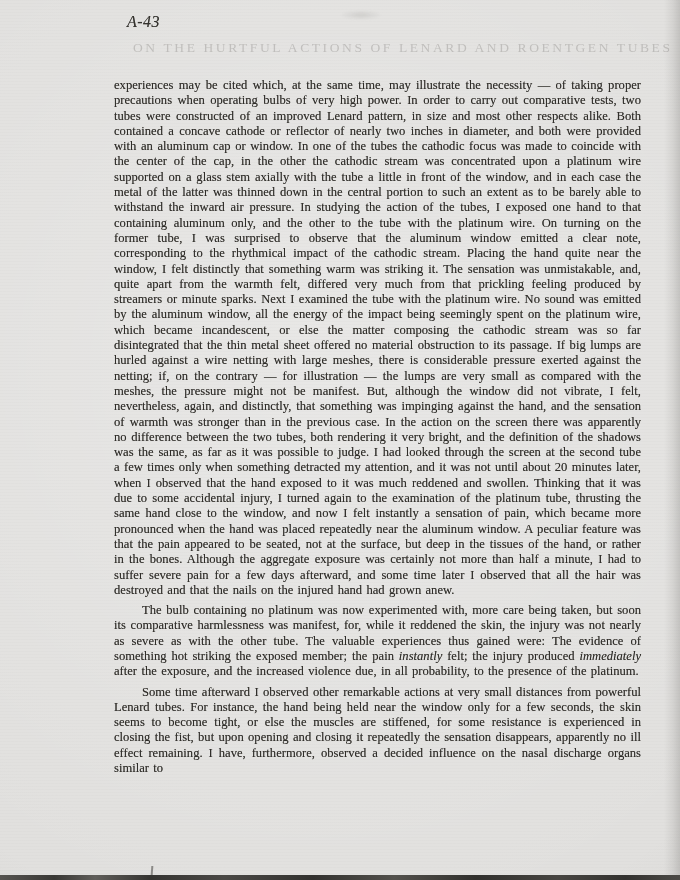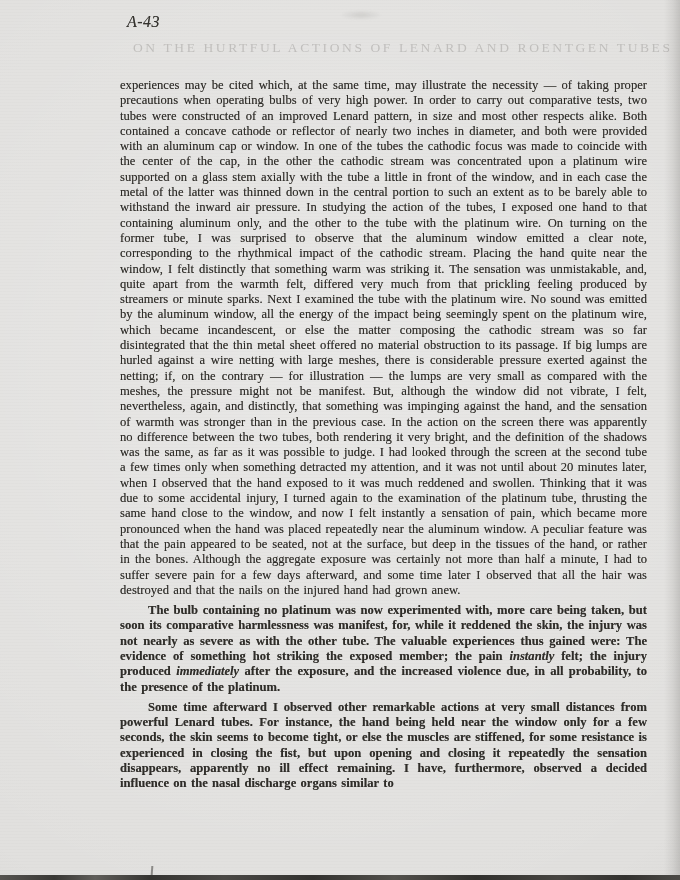--- a/index.html
+++ b/index.html
@@ -46,29 +46,29 @@
   .scan-smudge {
     position: absolute; left: 340px; top: 10px; width: 42px; height: 10px;
     background: radial-gradient(ellipse at center, rgba(120,118,114,0.18), rgba(120,118,114,0) 70%);
     filter: blur(1px);
   }
   .scan-tick {
     position: absolute; left: 151px; bottom: 5px; width: 1.5px; height: 9px;
     background: rgba(70,68,64,0.55); transform: rotate(4deg);
   }
   .text-block {
-    position: absolute; left: 120px; top: 78px; width: 527px;
+    position: absolute; left: 114px; top: 78px; width: 527px;
     font-size: 12.6px; line-height: 15.3px;
     color: #2f2d29;
     text-align: justify;
     text-shadow: 0 0 0.4px rgba(47,45,41,0.5);
     word-spacing: 1.2px;
   }
   .text-block p { margin: 0; hyphens: none; }
-  .text-block p.indented { text-indent: 28px; margin-top: 5px; font-weight: bold; }
+  .text-block p.indented { text-indent: 28px; margin-top: 5px; }
   .text-block em { font-style: italic; }
 </style>
 </head>
 <body>
 
 <div class="page">
 
   <div class="page-label">A-43</div>
 
   <div class="ghost-header">ON THE HURTFUL ACTIONS OF LENARD AND ROENTGEN TUBES</div>

